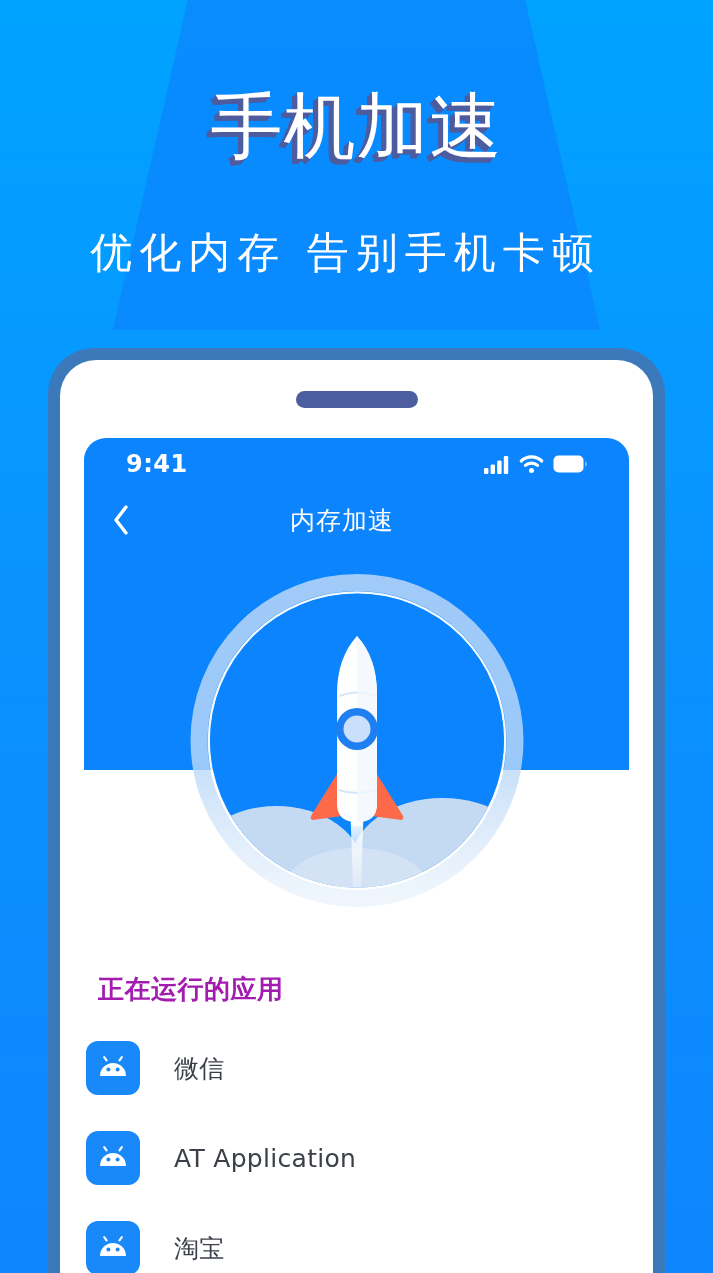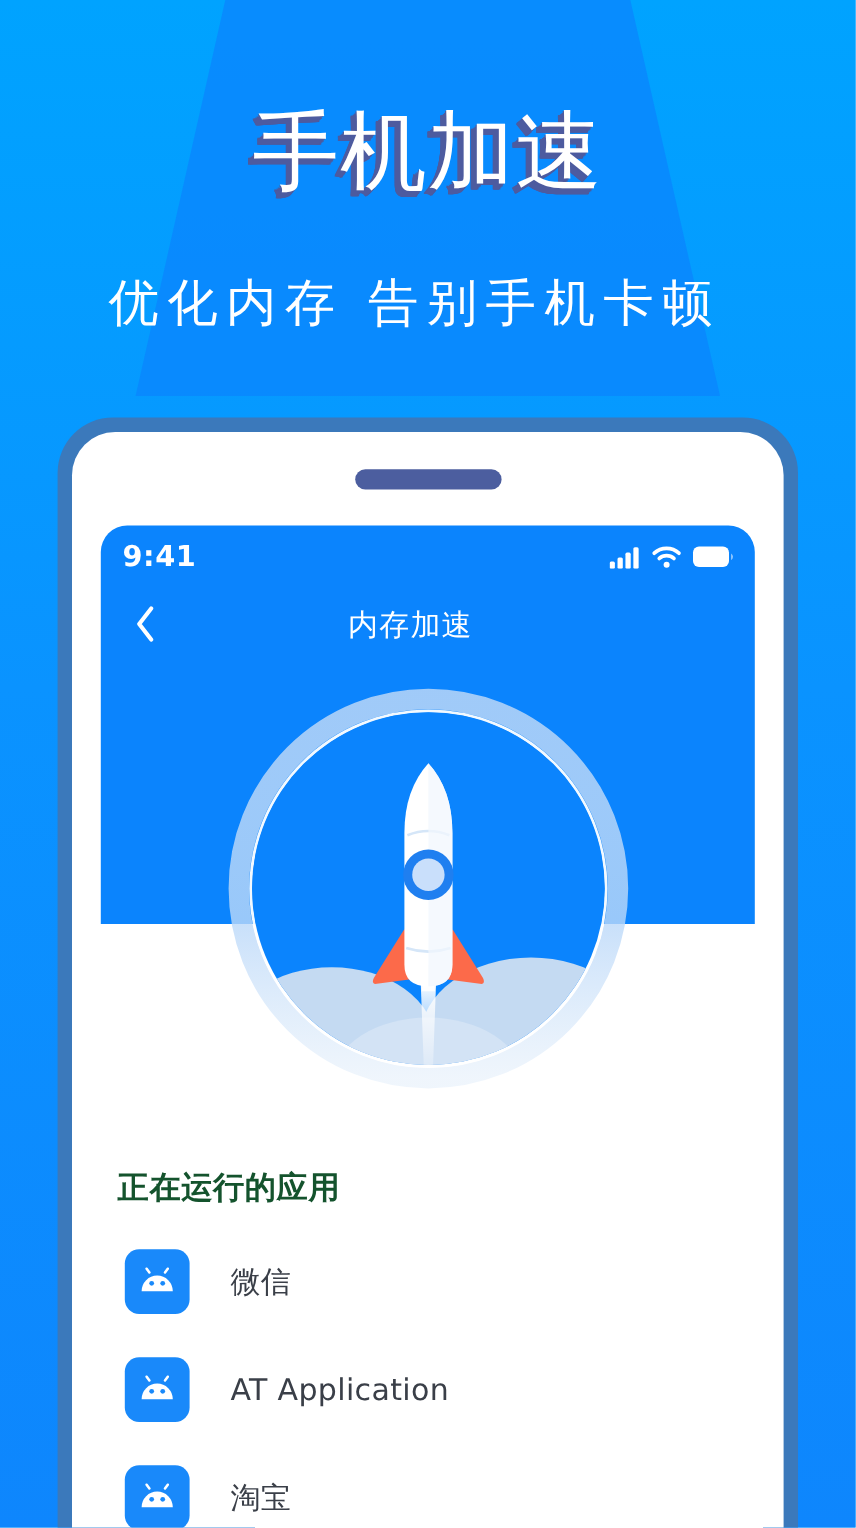--- a/index.html
+++ b/index.html
@@ -54,21 +54,21 @@
   }
 
   
   #app-header{
     position:absolute;left:24px;top:78px;width:545px;height:332px;
     background:#0b84fd;border-radius:22px 22px 0 0;overflow:visible;
   }
   #statusbar{
     position:absolute;left:0;top:0;width:545px;height:52px;
     display:flex;align-items:center;justify-content:space-between;
-    padding:0 18px;box-sizing:border-box;
+    padding:0 42px;box-sizing:border-box;
   }
   #status-time{color:#fff;font-size:24px;font-weight:bold;letter-spacing:.5px;
                 font-family:"DejaVu Sans","Liberation Sans",sans-serif;}
   #status-icons{display:flex;align-items:center;gap:9px;}
 
   #navbar{
     position:absolute;left:0;top:52px;width:516px;height:60px;
     display:flex;align-items:center;
   }
   #nav-back{position:absolute;left:22px;top:50%;transform:translateY(-50%);
@@ -78,25 +78,25 @@
 
   
   #gauge{
     position:absolute;left:50%;transform:translateX(-50%);
     top:208px;width:345px;height:345px;
   }
 
   
   #apps-section{position:absolute;left:0;top:612px;width:593px;}
   #apps-title{
-    margin:0 0 0 38px;color:#14532d;font-size:26px;font-weight:bold;
+    margin:0 0 0 38px;color:#a21caf;font-size:26px;font-weight:bold;
     letter-spacing:.5px;font-family:Liberation Sans, sans-serif;
   }
   .app-row{
-    display:flex;align-items:center;height:58px;margin-top:32px;padding-left:44px;
+    display:flex;align-items:center;height:58px;margin-top:32px;padding-left:26px;
   }
   .app-icon{
     width:54px;height:54px;border-radius:12px;background:#1989fa;
     display:flex;align-items:center;justify-content:center;flex:none;
   }
   .app-label{
     margin-left:34px;color:#3a3f48;font-size:25px;
     font-family:"DejaVu Sans","Liberation Sans",sans-serif;letter-spacing:.3px;
   }
 </style>

